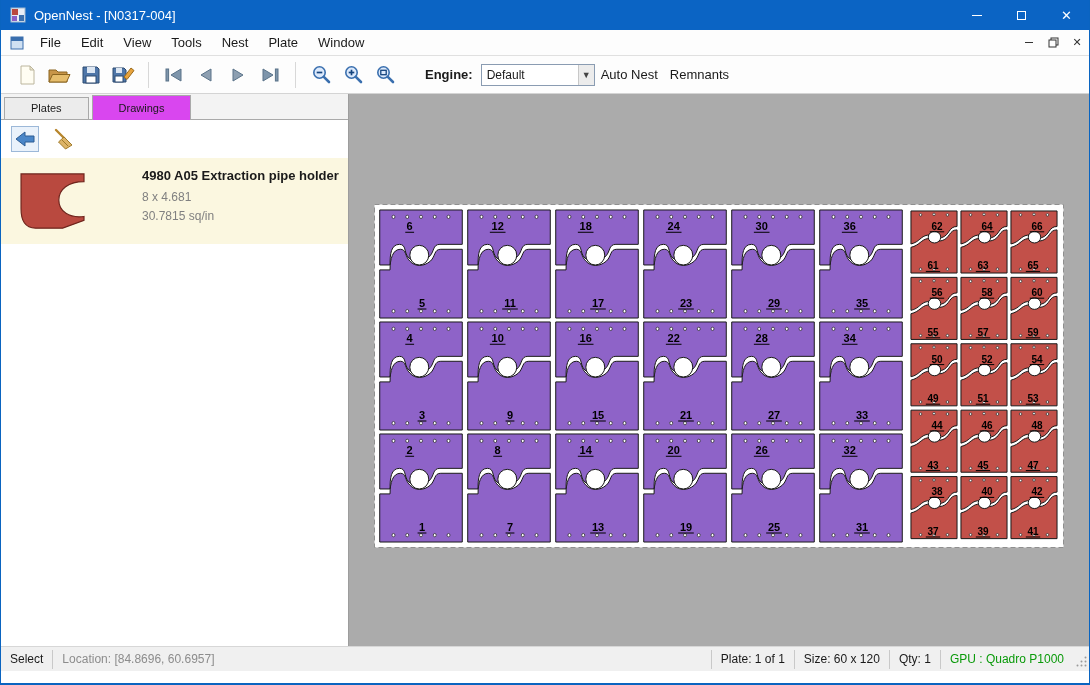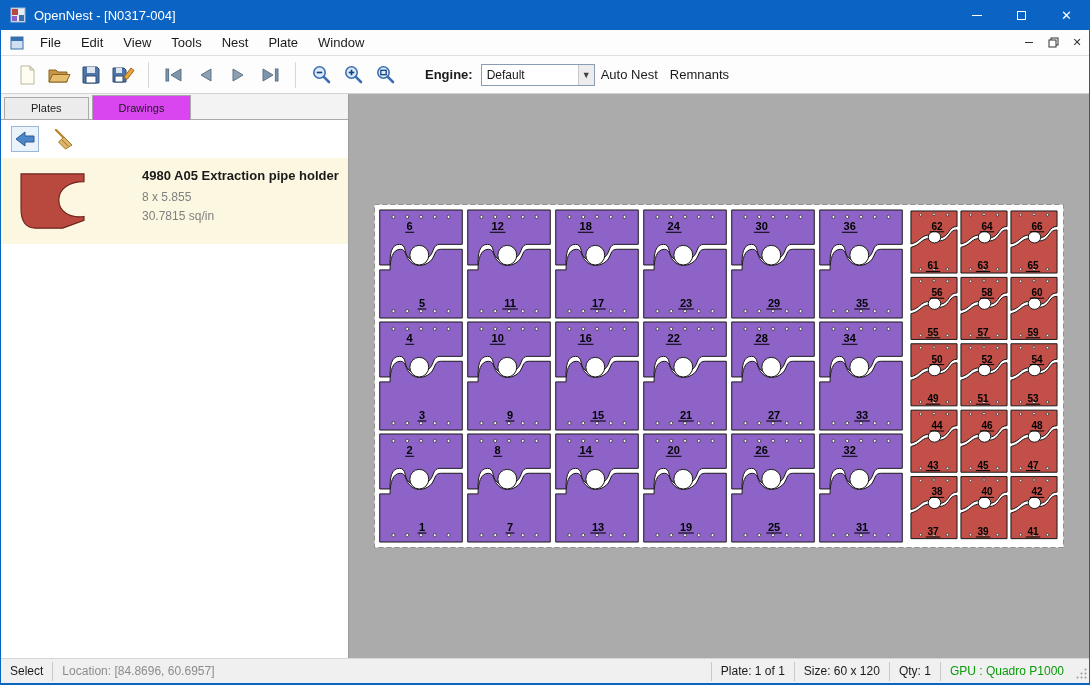--- a/index.html
+++ b/index.html
@@ -42,21 +42,21 @@
   .pt-btn.boxed{border:1px solid #9cb8d8;background:#eaf2fb;}
   .draw-list{flex:0 0 auto;background:#fbf7e0;}
   .draw-item{display:flex;padding:6px 4px 6px 0;min-height:86px;gap:37px;}
   .thumb-wrap{width:104px;display:flex;align-items:center;justify-content:center;flex:0 0 104px;}
   .draw-info{padding-top:4px;}
   .draw-title{font-weight:700;font-size:13px;margin-bottom:5px;}
   .draw-sub{color:#808080;font-size:12px;line-height:19px;}
   .canvas{flex:1;background:#ababab;position:relative;overflow:hidden;}
   .plate{position:absolute;left:25px;top:110px;width:690px;height:344px;}
   
-  .statusbar{position:absolute;left:0;right:0;bottom:0;height:25px;background:#f0f0f0;border-top:1px solid #d7d7d7;display:flex;align-items:center;font-size:12px;}
+  .statusbar{position:absolute;left:0;right:0;bottom:12px;height:25px;background:#f0f0f0;border-top:1px solid #d7d7d7;display:flex;align-items:center;font-size:12px;}
   .sb-sec{padding:0 9px;white-space:nowrap;}
   .sb-sep{width:1px;height:19px;background:#c9c9c9;}
   .sb-spacer{flex:1;}
   .sb-loc{color:#8c8c8c;}
   .sb-gpu{color:#0a9a0a;}
   .grip{width:14px;height:18px;margin-left:2px;display:flex;align-items:flex-end;}
 </style>
 </head>
 <body>
 
@@ -212,21 +212,21 @@
       </div>
       <div class="draw-list">
         <div class="draw-item">
           <div class="thumb-wrap">
             <svg width="74" height="62" viewBox="0 0 76 64">
               <path d="M5 4 H70 V12 C54 12 44 20 44 31 C44 43 55 50 70 48 V52 L48 60 H20 C9 60 5 52 5 40 Z" stroke="#6e241c" stroke-width="1.2" fill="#b9493f"></path>
             </svg>
           </div>
           <div class="draw-info">
             <div class="draw-title">4980 A05 Extraction pipe holder</div>
-            <div class="draw-sub">8 x 5.855</div>
+            <div class="draw-sub">8 x 4.681</div>
             <div class="draw-sub">30.7815 sq/in</div>
           </div>
         </div>
       </div>
     </div>
 
     <div class="canvas">
       <div class="plate">
         <svg id="plate-svg" width="690" height="344" viewBox="0 0 690 344">
             <rect x="0.5" y="0.5" width="689" height="343" fill="#ffffff" stroke="#8f8f8f" stroke-width="1" stroke-dasharray="5 3"></rect>

